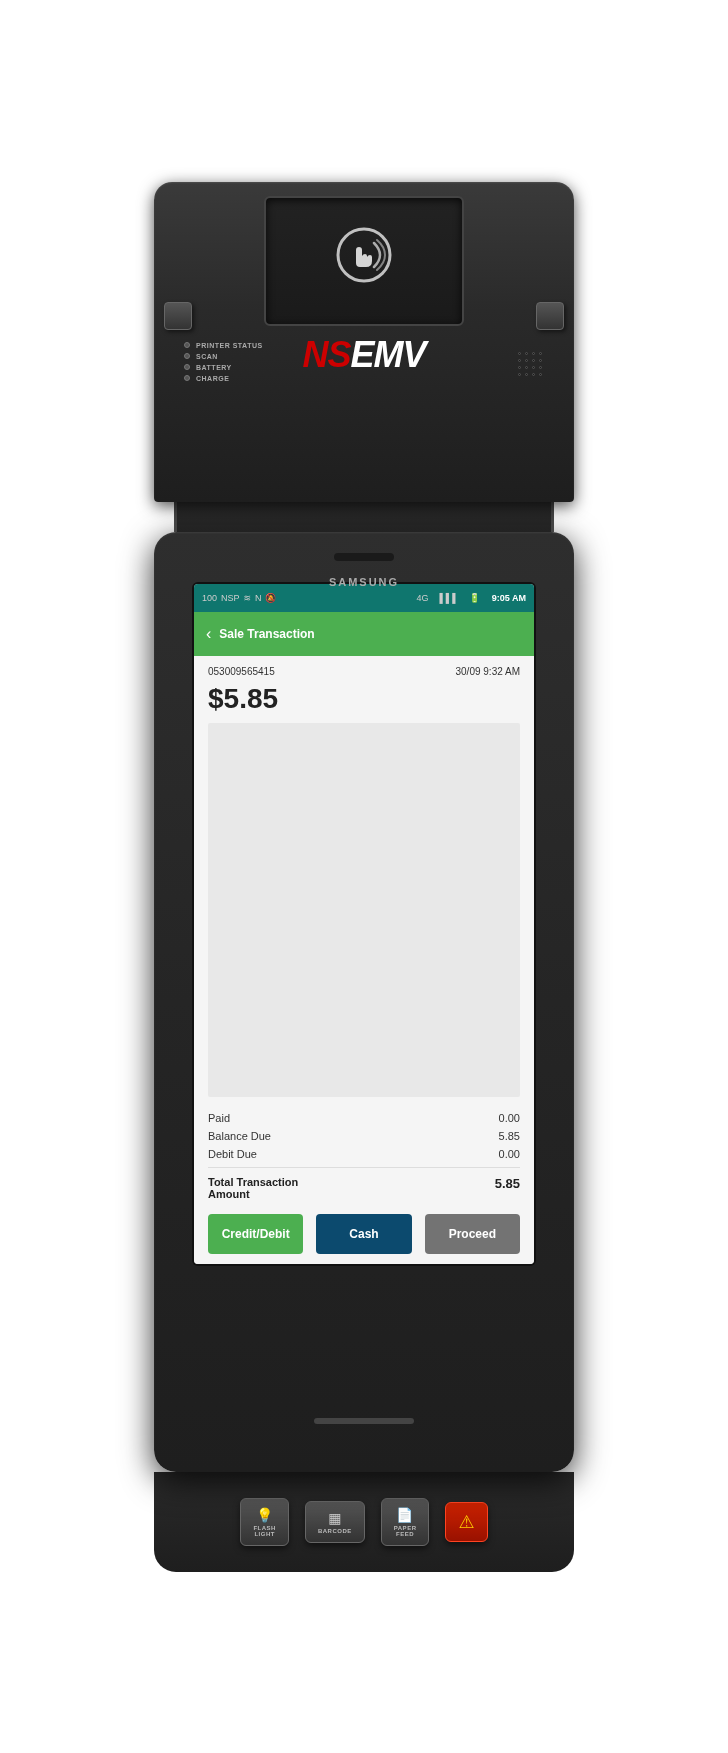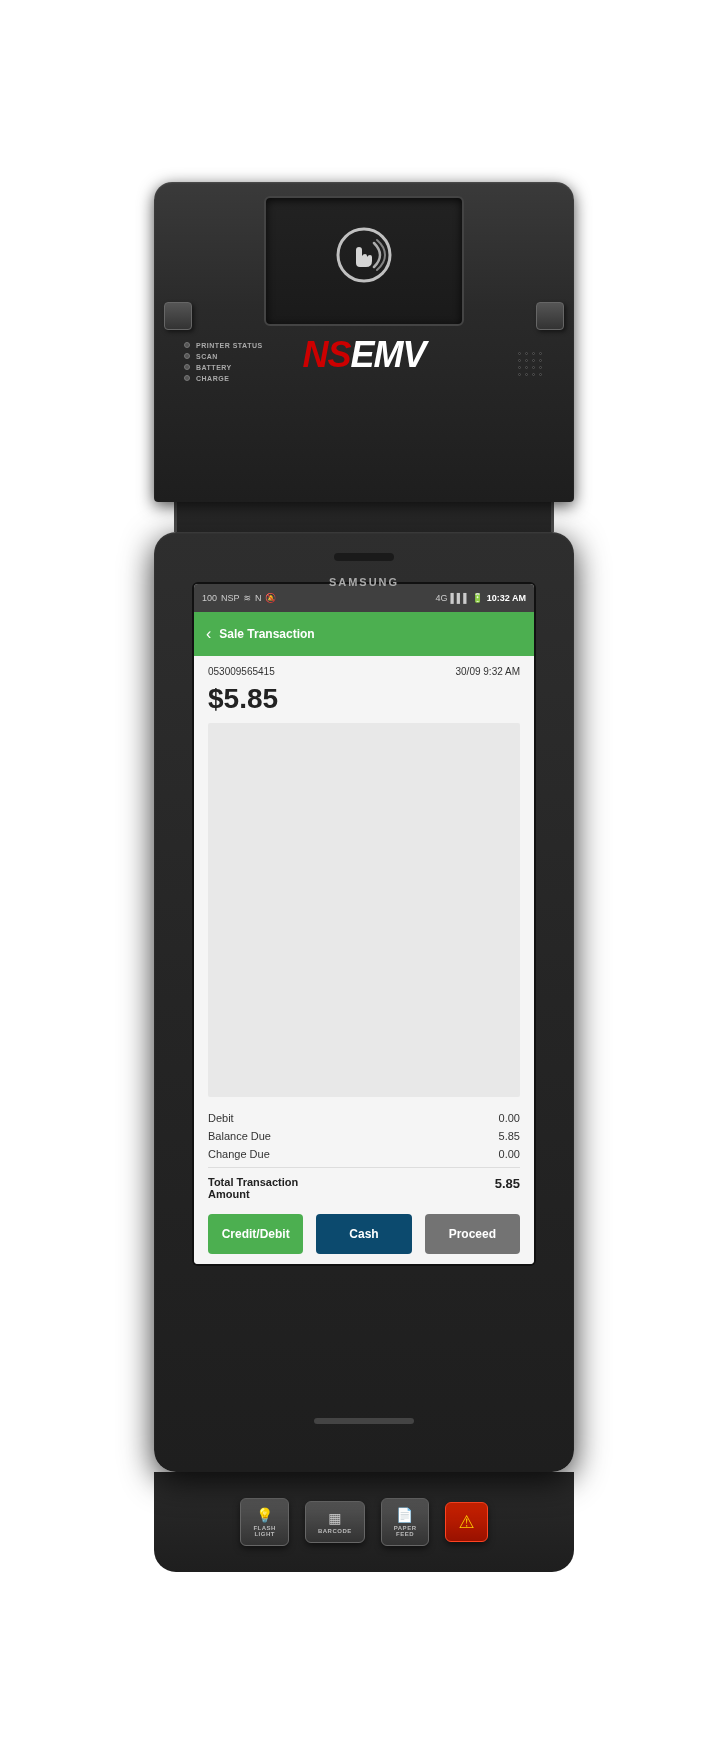--- a/index.html
+++ b/index.html
@@ -198,21 +198,21 @@
       margin-top: 12px;
       overflow: hidden;
       box-shadow: 0 0 0 2px #111, inset 0 0 4px rgba(0,0,0,0.3);
       display: flex;
       flex-direction: column;
     }
 
     
     .status-bar {
       height: 28px;
-      background: #404040;
+      background: #0f766e;
       display: flex;
       align-items: center;
       justify-content: space-between;
       padding: 0 8px;
       flex-shrink: 0;
     }
 
     .status-bar-left {
       display: flex;
       gap: 4px;
@@ -220,21 +220,21 @@
     }
 
     .status-icon {
       font-size: 9px;
       color: #ccc;
     }
 
     .status-bar-right {
       display: flex;
       align-items: center;
-      gap: 3px;
+      gap: 11px;
     }
 
     .status-time {
       font-size: 9px;
       color: #fff;
       font-weight: bold;
     }
 
     
     .app-header {
@@ -549,21 +549,21 @@
           <span class="status-icon">100</span>
           <span class="status-icon">NSP</span>
           <span class="status-icon">≋</span>
           <span class="status-icon">N</span>
           <span class="status-icon">🔕</span>
         </div>
         <div class="status-bar-right">
           <span class="status-icon">4G</span>
           <span class="status-icon">▌▌▌</span>
           <span class="status-icon">🔋</span>
-          <span class="status-time">10:32 AM</span>
+          <span class="status-time">9:05 AM</span>
         </div>
       </div>
 
       <div class="app-header">
         <span class="back-arrow">‹</span>
         <span class="header-title">Sale Transaction</span>
       </div>
 
       <div class="transaction-content">
 
@@ -571,29 +571,29 @@
           <span class="transaction-id">053009565415</span>
           <span class="transaction-datetime">30/09 9:32 AM</span>
         </div>
 
         <div class="transaction-amount">$5.85</div>
 
         <div class="amount-detail-area"></div>
 
         <div class="summary-rows">
           <div class="summary-row">
-            <span class="summary-row-label">Debit</span>
+            <span class="summary-row-label">Paid</span>
             <span class="summary-row-value">0.00</span>
           </div>
           <div class="summary-row">
             <span class="summary-row-label">Balance Due</span>
             <span class="summary-row-value">5.85</span>
           </div>
           <div class="summary-row">
-            <span class="summary-row-label">Change Due</span>
+            <span class="summary-row-label">Debit Due</span>
             <span class="summary-row-value">0.00</span>
           </div>
           <div class="summary-divider"></div>
           <div class="total-row">
             <span class="total-label">Total Transaction<br>Amount</span>
             <span class="total-value">5.85</span>
           </div>
         </div>
 
         <div class="action-buttons">

